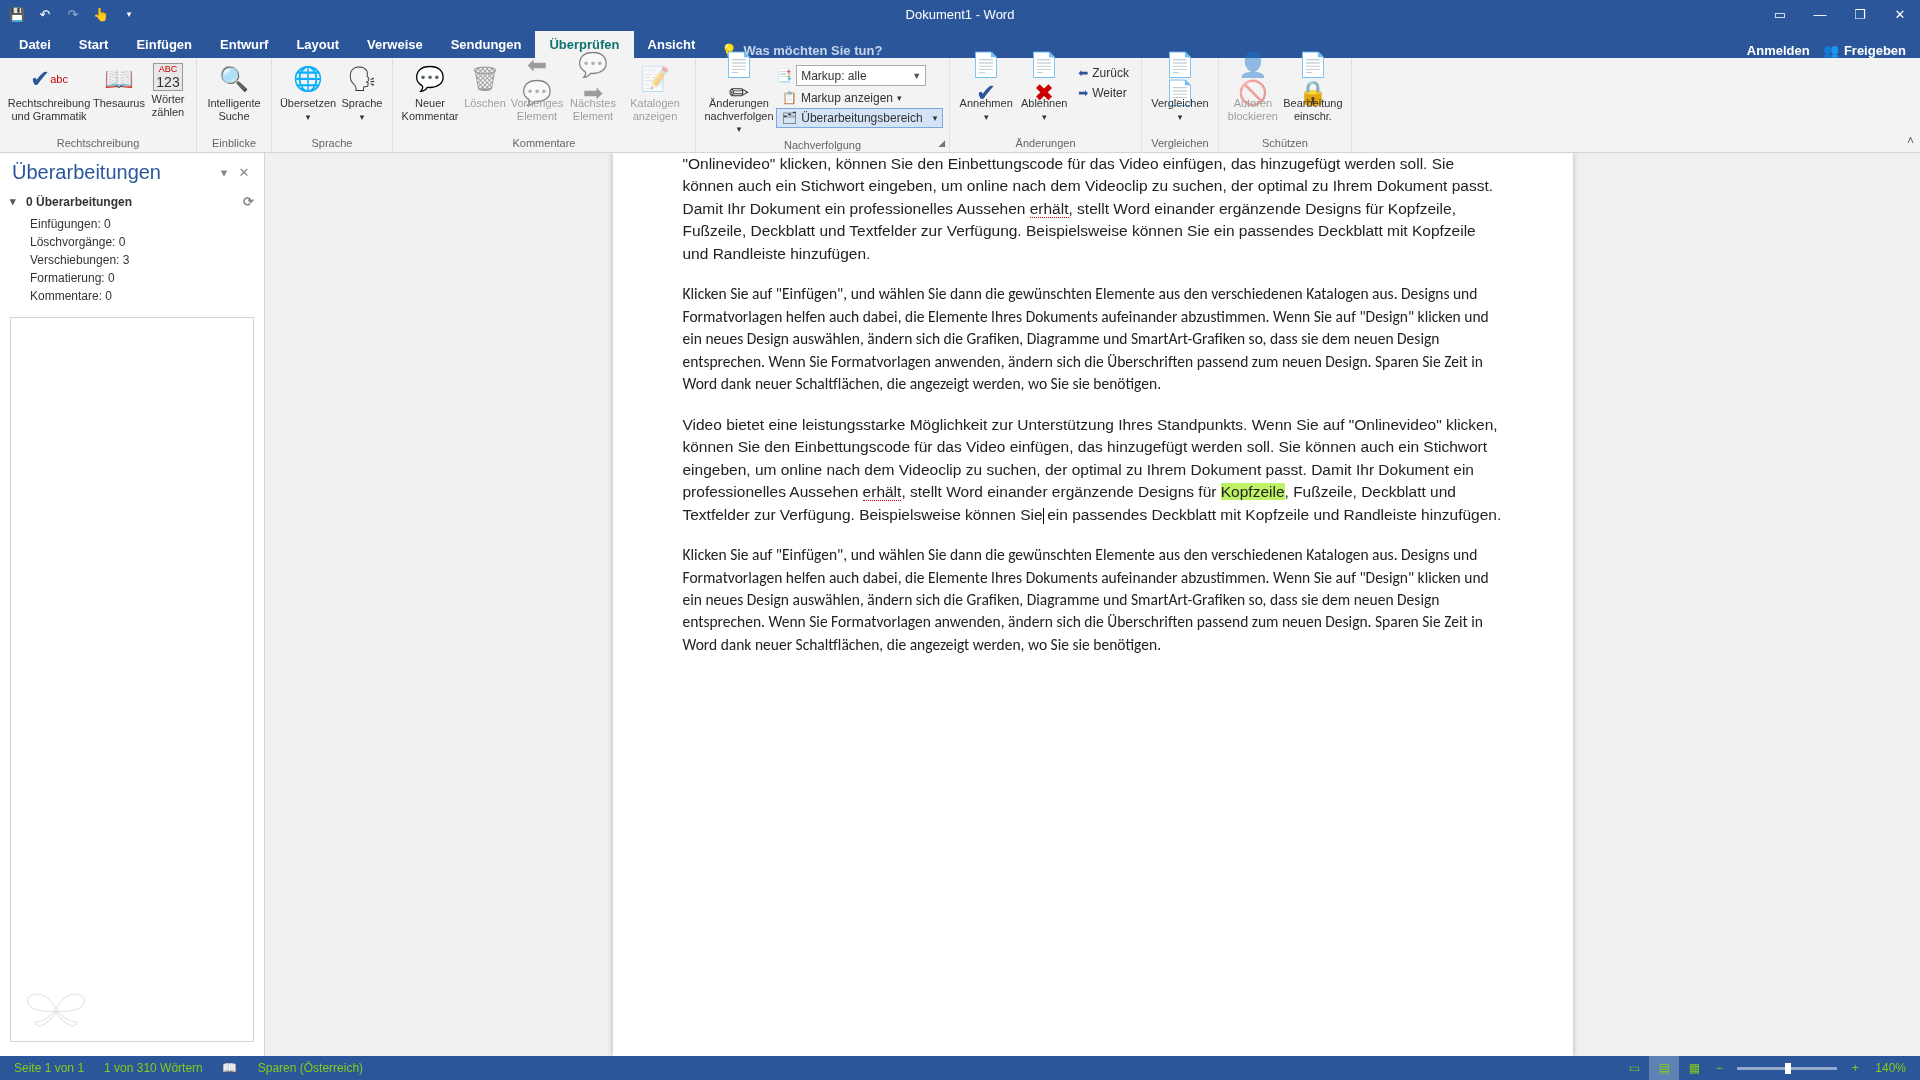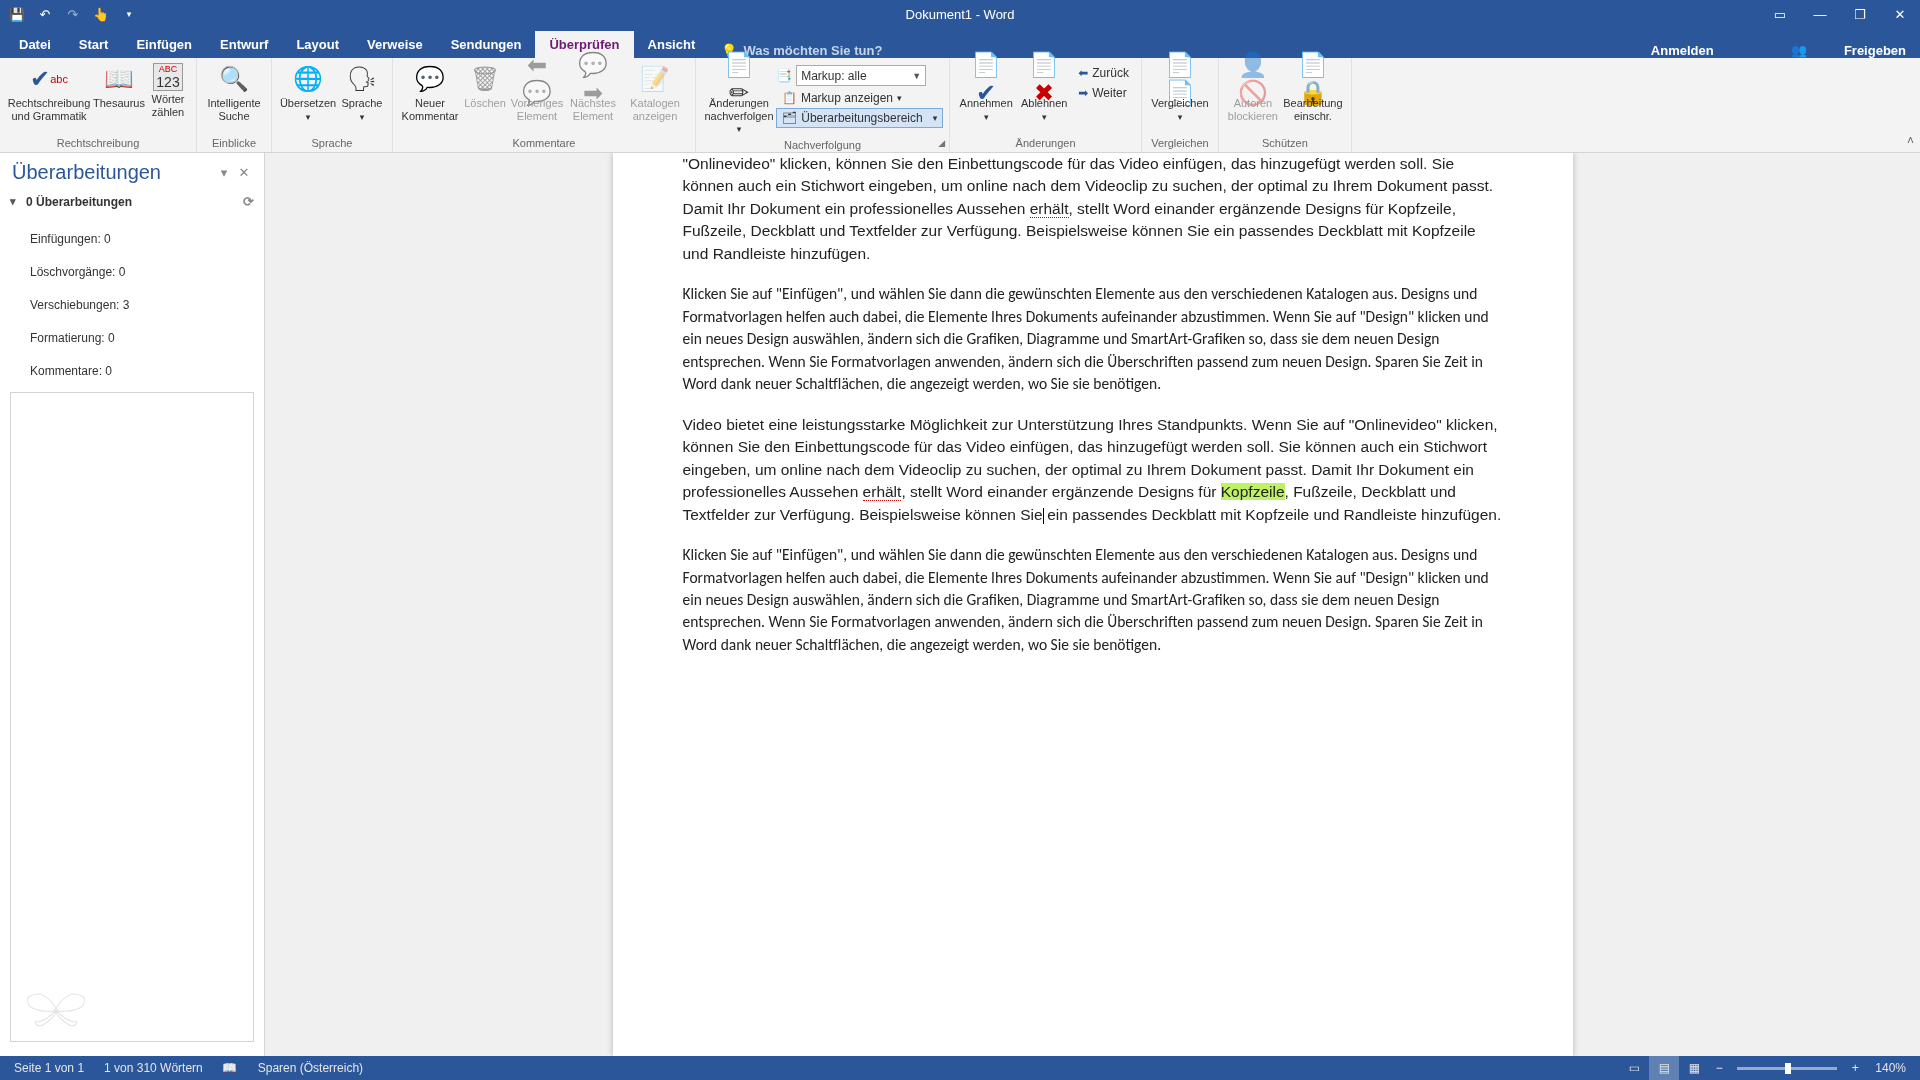--- a/index.html
+++ b/index.html
@@ -10,24 +10,24 @@
 .qat { display: flex; align-items: center; gap: 6px; padding-left: 6px; }
 .qat-btn { width: 22px; height: 22px; display: flex; align-items: center; justify-content: center; color: #fff; font-size: 13px; cursor: pointer; }
 .title-text { position: absolute; left: 50%; transform: translateX(-50%); font-size: 13px; }
 .win-controls { position: absolute; right: 0; display: flex; }
 .win-btn { width: 40px; height: 28px; display: flex; align-items: center; justify-content: center; color: #fff; font-size: 13px; }
 
 
 .tabrow { height: 30px; background: #2b579a; display: flex; align-items: flex-end; padding-left: 5px; color: #fff; font-weight: bold; }
 .tab { padding: 6px 14px; font-size: 13px; cursor: pointer; }
 .tab.file { background: transparent; }
-.tab.active { background: #f3f3f3; color: #701a75; }
+.tab.active { background: #f3f3f3; color: #0f766e; }
 .tell-me { display: flex; align-items: center; padding: 0 12px; color: #c5d4eb; font-size: 13px; gap: 6px; }
 .tabrow-right { margin-left: auto; display: flex; align-items: center; gap: 14px; padding-right: 14px; font-size: 13px; }
-.tabrow-right span { cursor: pointer; display: flex; align-items: center; gap: 4px; margin-left: 32px; }
+.tabrow-right span { cursor: pointer; display: flex; align-items: center; gap: 4px; }
 
 
 .ribbon { height: 95px; background: #f3f3f3; border-bottom: 1px solid #d4d4d4; display: flex; position: relative; }
 .group { display: flex; flex-direction: column; border-right: 1px solid #e1e1e1; padding: 3px 6px 0 6px; }
 .group-body { display: flex; flex: 1; align-items: flex-start; }
 .group-label { font-size: 11px; color: #666; text-align: center; padding: 2px 0 3px 0; position: relative; }
 .big-btn { width: 60px; display: flex; flex-direction: column; align-items: center; padding: 2px 2px; cursor: pointer; font-size: 11px; text-align: center; line-height: 1.15; gap: 2px; }
 .big-btn .icon-lg { width: 32px; height: 32px; display: flex; align-items: center; justify-content: center; font-size: 24px; }
 .big-btn.disabled { opacity: 0.45; cursor: default; }
 .small-stack { display: flex; flex-direction: column; gap: 0; padding-top: 2px; }
@@ -43,35 +43,35 @@
 
 
 .revpane { width: 265px; border-right: 1px solid #d4d4d4; display: flex; flex-direction: column; background: #fff; }
 .revpane-hdr { display: flex; align-items: center; padding: 8px 10px 6px 12px; }
 .revpane-title { font-size: 20px; color: #2b579a; flex: 1; font-weight: normal; }
 .revpane-hdr-btn { width: 20px; height: 20px; display: flex; align-items: center; justify-content: center; color: #888; cursor: pointer; font-size: 13px; }
 .revpane-sub { display: flex; align-items: center; padding: 4px 10px 6px 10px; font-weight: bold; font-size: 12px; }
 .revpane-sub .chev { width: 16px; color: #555; cursor: pointer; font-size: 11px; }
 .revpane-sub .refresh { margin-left: auto; color: #888; cursor: pointer; font-size: 13px; }
 .revlist { padding: 0 10px 6px 30px; font-size: 12px; color: #333; }
-.revlist div { padding: 2px 0; margin-top: 15px; }
+.revlist div { padding: 2px 0; }
 .revdetail { flex: 1; margin: 6px 10px 14px 10px; border: 1px solid #d4d4d4; background: #fff; position: relative; }
 .butterfly { position: absolute; bottom: 8px; left: 10px; width: 70px; height: 50px; opacity: 0.28; }
 
 
 .docarea { flex: 1; background: #f0f0f0; position: relative; overflow: hidden; display: flex; justify-content: center; }
 .page { width: 960px; background: #fff; box-shadow: 0 0 6px rgba(0,0,0,0.25); margin-top: 0; padding: 0 70px 60px 70px; }
 .para { font-family: Calibri, sans-serif; font-size: 15.5px; color: #222; line-height: 1.45; margin-top: 18px; text-align: left; }
 .para:first-child { margin-top: 0; }
 .underline-err { border-bottom: 1px dotted #c00; text-align: center; }
 .highlight { background: #bef264; }
 .cursor { display: inline-block; width: 0; border-left: 1px solid #000; height: 16px; vertical-align: text-bottom; }
 
 
-.statusbar { height: 24px; background: #2b579a; color: #e5e5e5; display: flex; align-items: center; font-size: 12px; padding: 0 4px; }
+.statusbar { height: 24px; background: #2b579a; color: #84cc16; display: flex; align-items: center; font-size: 12px; padding: 0 4px; }
 .status-item { padding: 0 10px; height: 100%; display: flex; align-items: center; gap: 4px; }
 .status-right { margin-left: auto; display: flex; align-items: center; gap: 0; }
 .view-btn { width: 30px; height: 24px; display: flex; align-items: center; justify-content: center; cursor: pointer; }
 .view-btn.active { background: rgba(255,255,255,0.25); }
 .zoom-slider { width: 100px; height: 3px; background: rgba(255,255,255,0.5); position: relative; margin: 0 8px; }
 .zoom-thumb { position: absolute; top: -4px; left: 48px; width: 6px; height: 11px; background: #fff; }
 .zoom-btn { width: 20px; text-align: center; cursor: pointer; }
 </style>
 </head>
 <body>

